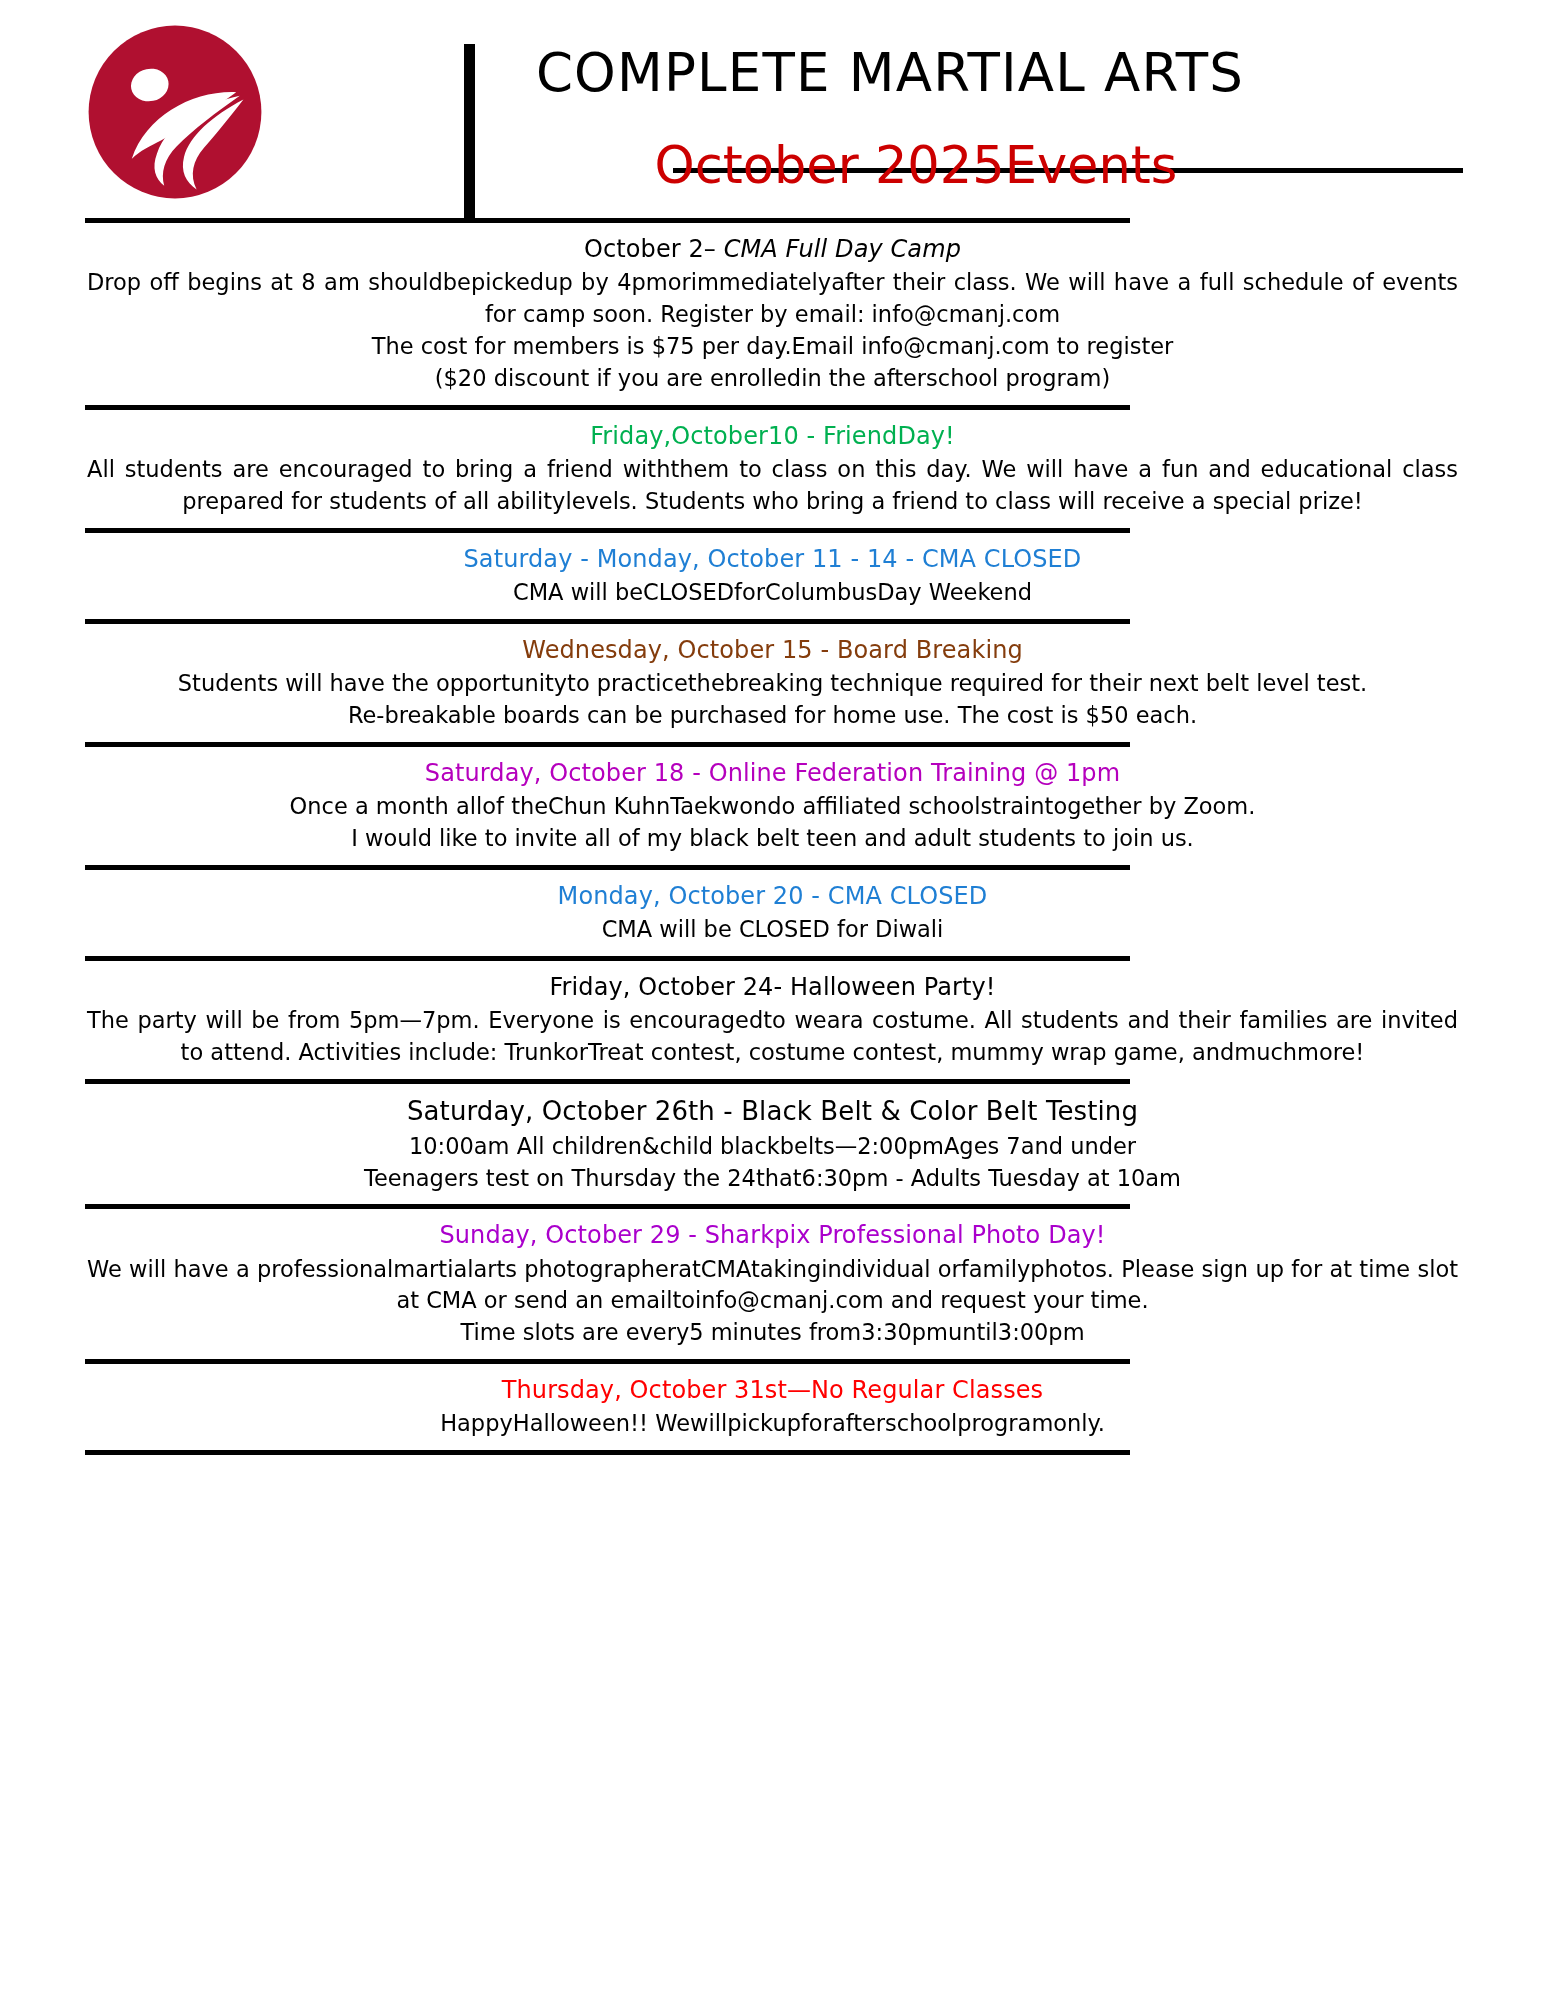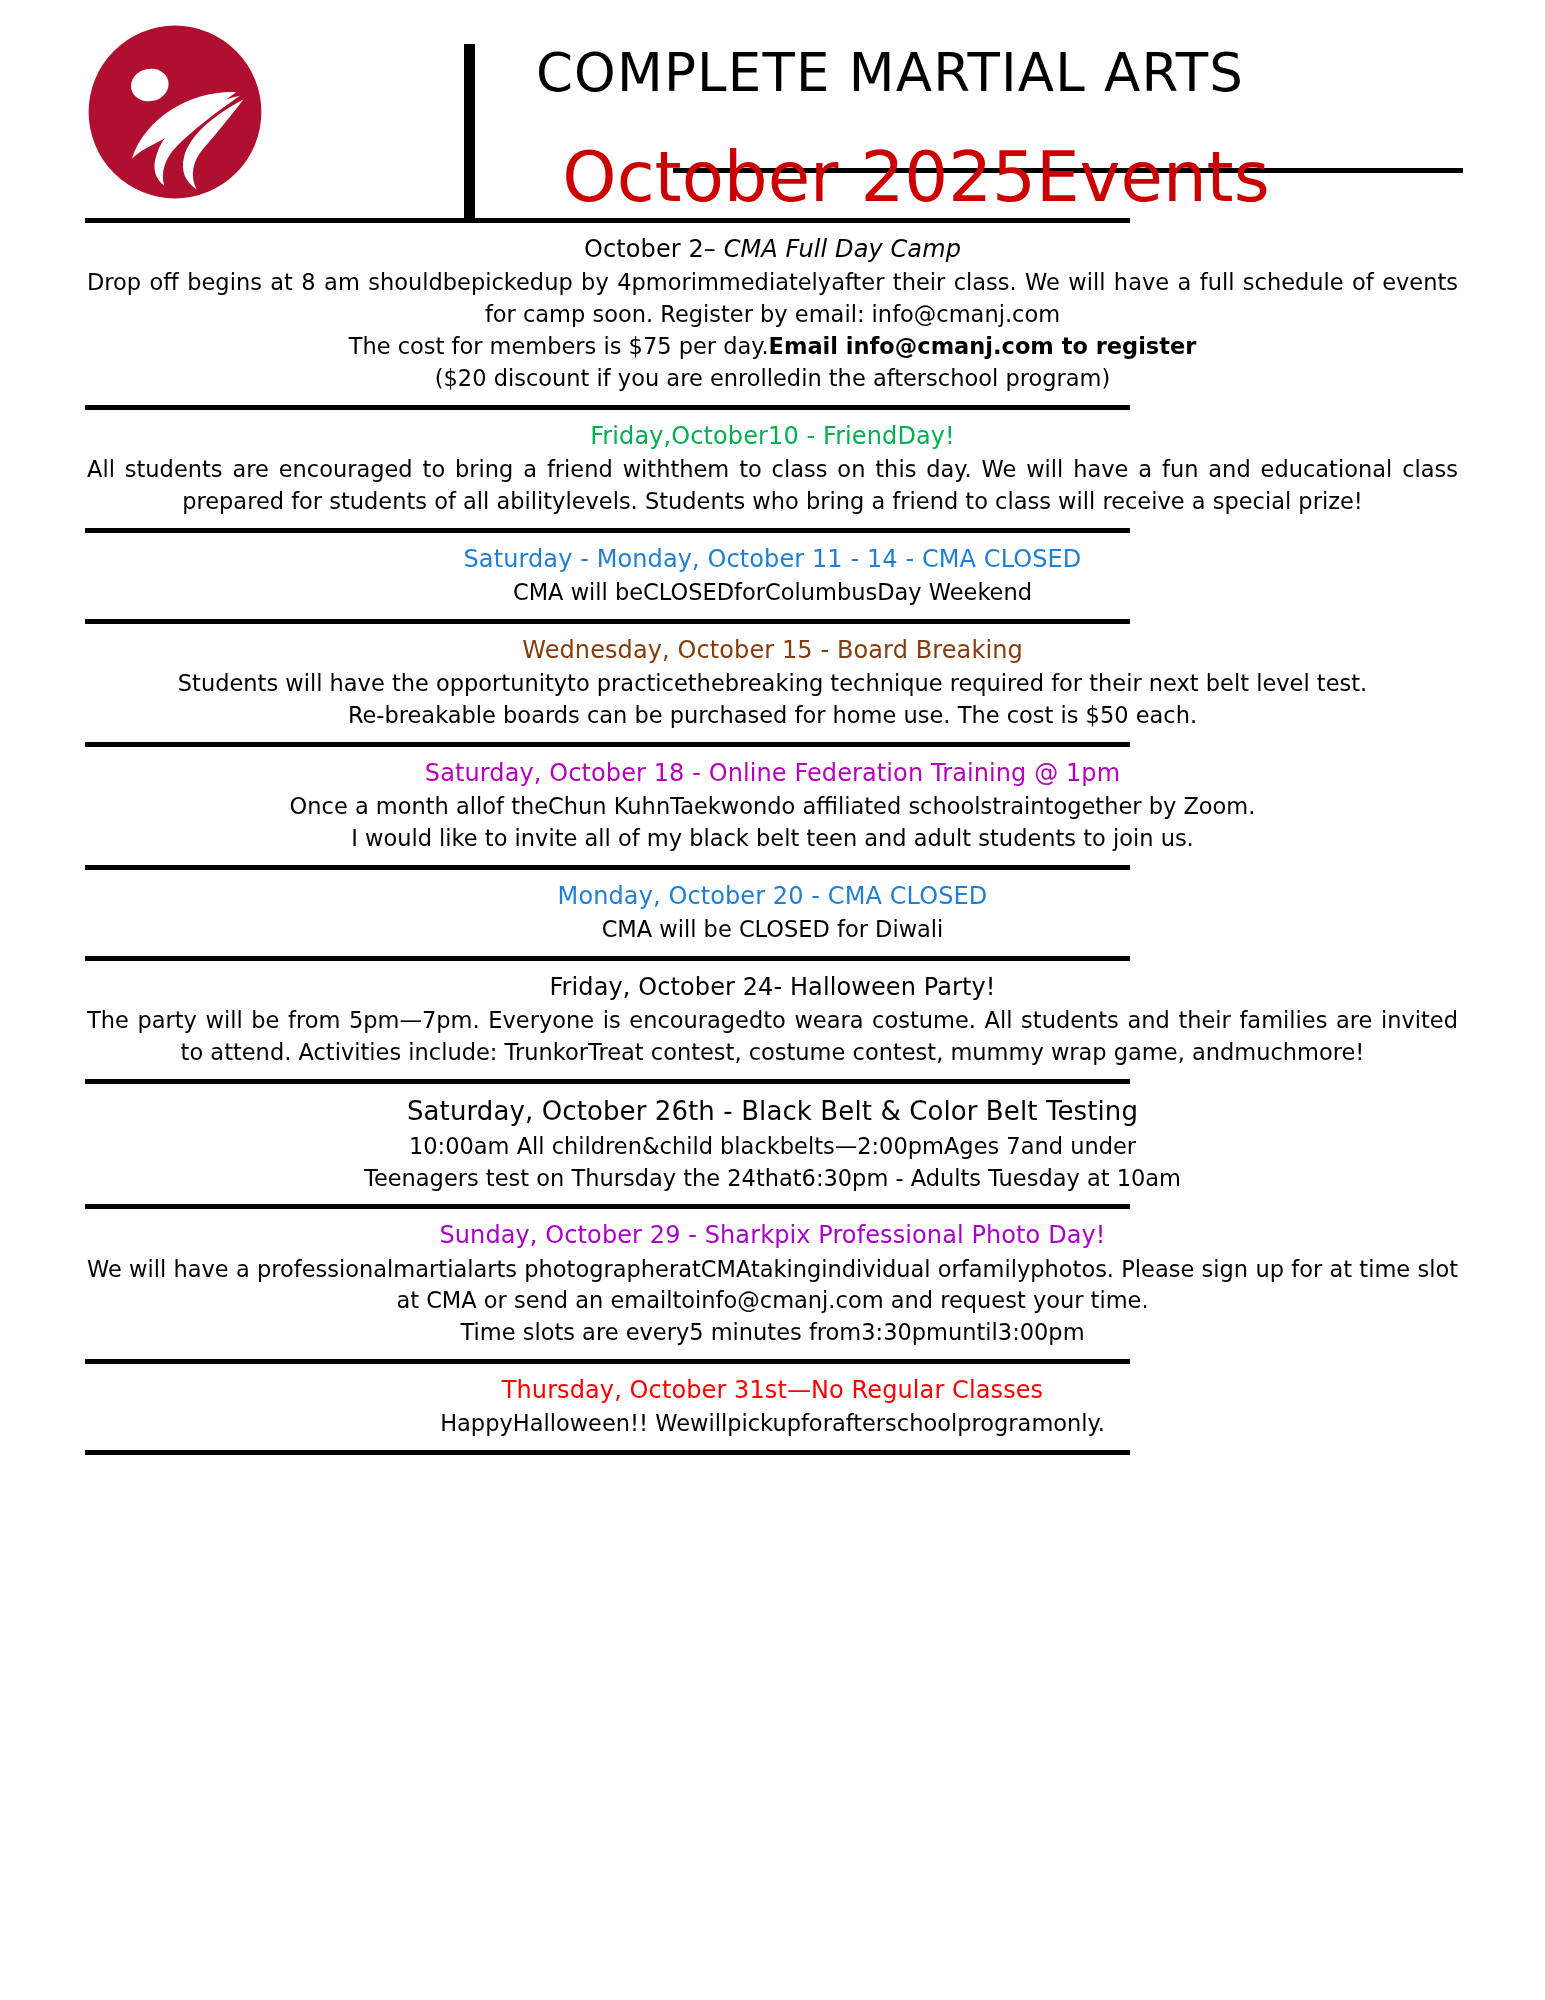--- a/index.html
+++ b/index.html
@@ -70,21 +70,21 @@
     height: 5px;
     background: #000000;
   }
   .title-sub {
     position: absolute;
     left: 0px;
     top: 93px;
     width: 1000px;
     text-align: center;
     padding-left: 46px;
-    font-size: 69px;
+    font-size: 51px;
     font-weight: 400;
     color: #CC0000;
     line-height: 1.3;
     white-space: nowrap;
   }
 
   
   .events {
     position: relative;
     margin: 0;
@@ -111,21 +111,21 @@
     font-style: italic;
   }
   .event-body {
     font-size: 22.5px;
     font-weight: 400;
     line-height: 1.42;
     margin: 0;
     color: #000000;
   }
   .event-body .b {
-    font-weight: bold;
+    font-weight: normal;
   }
   .justified {
     text-align: justify;
     text-align-last: center;
     padding: 0 2px;
   }
 
   .title-lg { font-size: 26px; }
 </style>
 </head>

